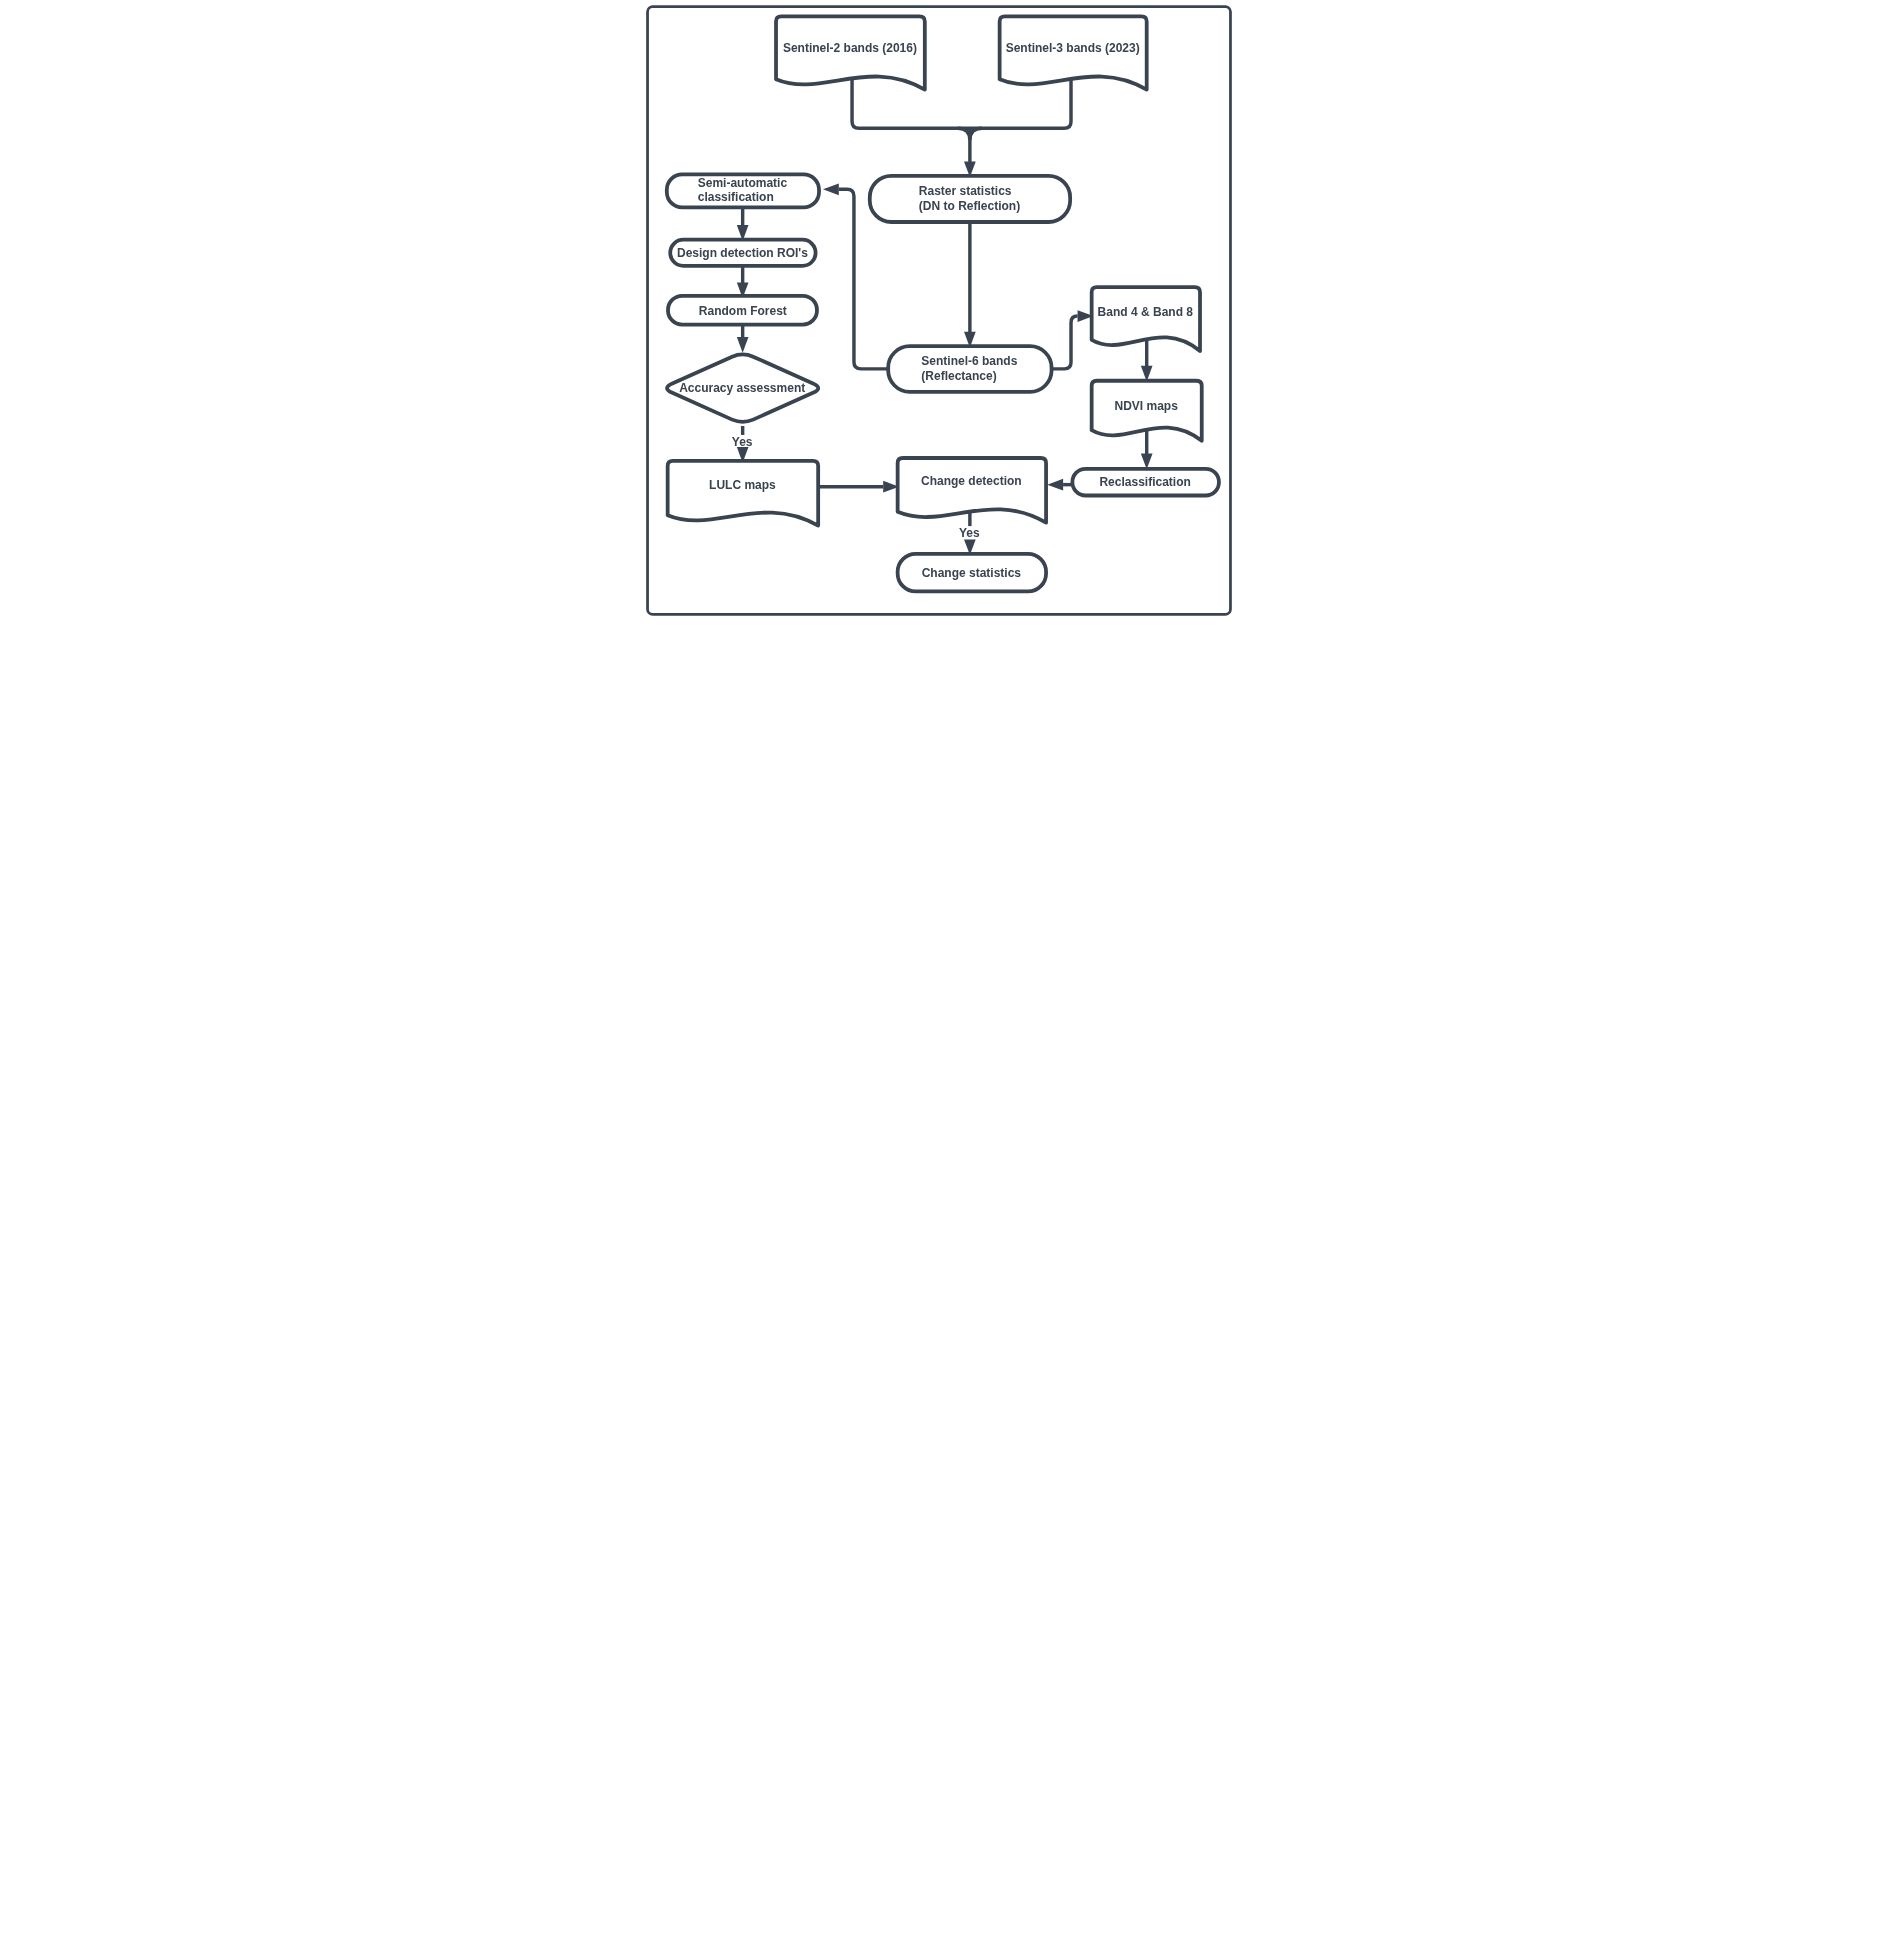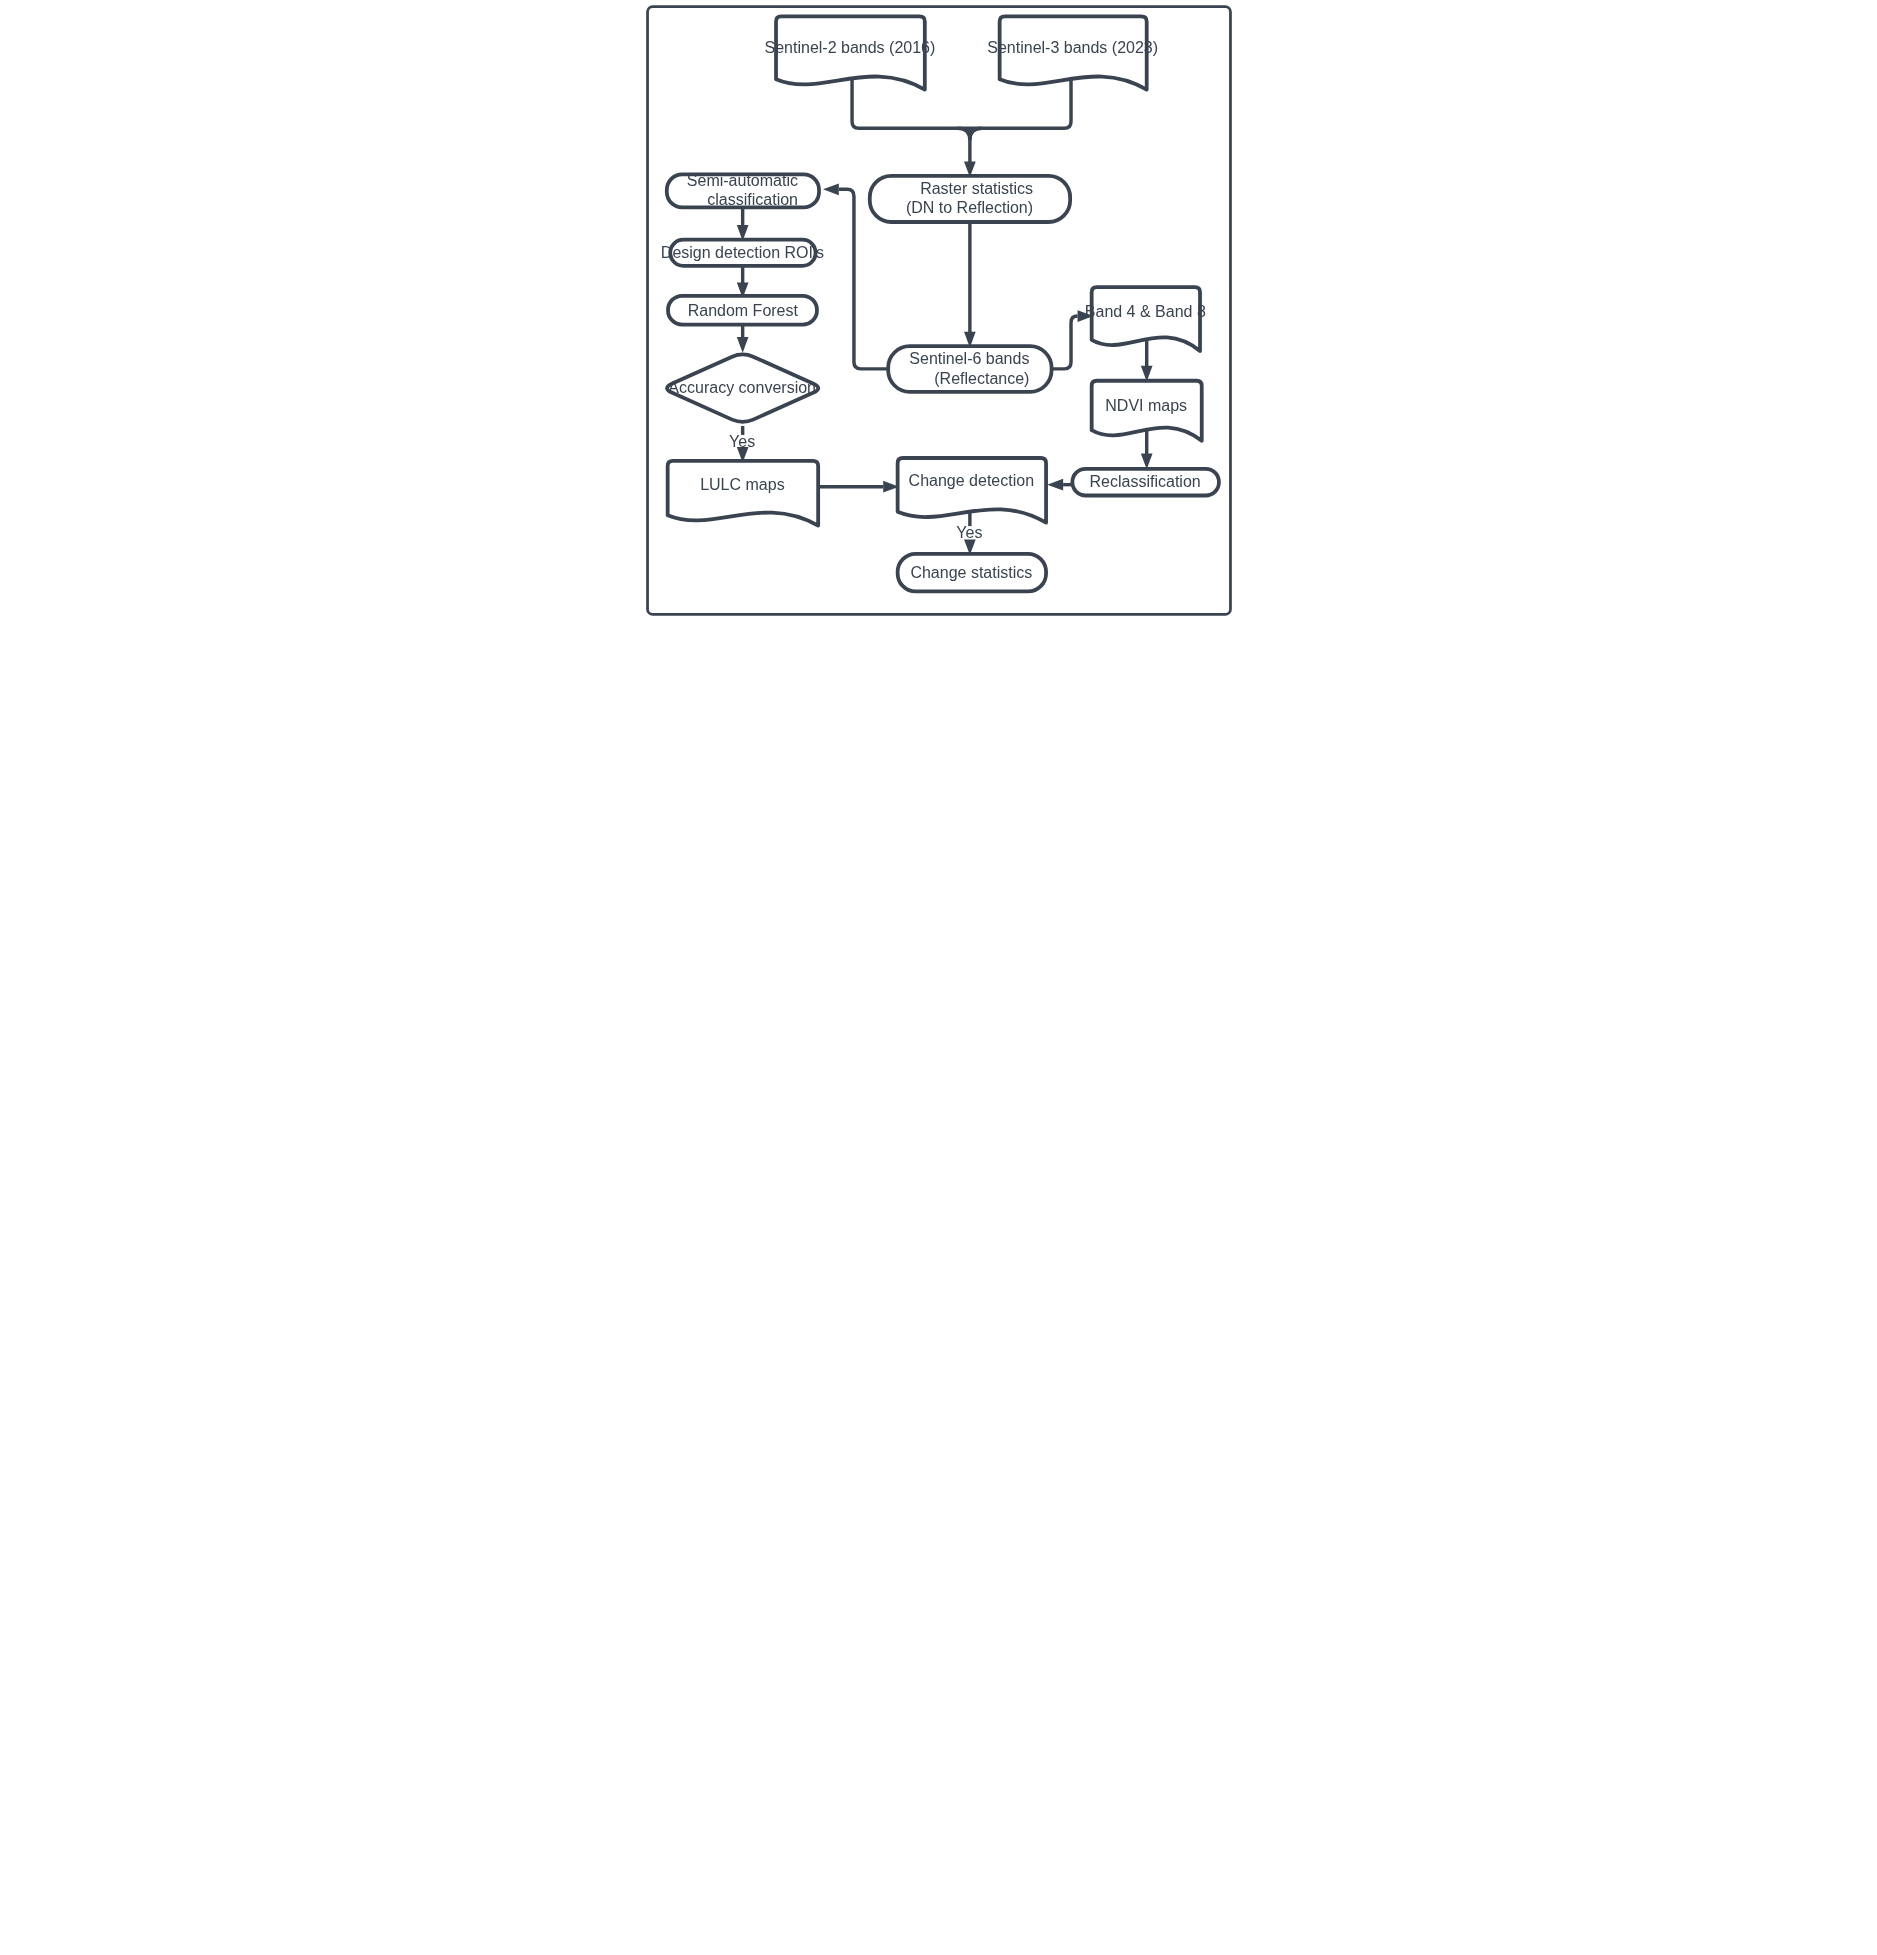--- a/index.html
+++ b/index.html
@@ -40,24 +40,24 @@
   .node {
     fill: #ffffff;
     stroke: #3a4350;
     stroke-width: 22;
     stroke-linejoin: round;
   }
   .lbl {
     position: absolute;
     transform: translate(-50%, -50%);
     color: #3a4350;
-    font-weight: 400;
-    font-size: 16px;
+    font-weight: 700;
+    font-size: 12px;
     line-height: 1.22;
-    text-align: right;
+    text-align: left;
     white-space: nowrap;
     letter-spacing: 0;
   }
   .lbl.small-gap div { white-space: nowrap; }
 </style>
 </head>
 <body>
 
 <div class="canvas">
 
@@ -146,21 +146,21 @@
 
   <div class="lbl small-gap" style="left:17.10%; top:30.73%">
     <div>Semi-automatic</div>
     <div>classification</div>
   </div>
 
   <div class="lbl" style="left:17.10%; top:40.70%">Design detection ROI's</div>
 
   <div class="lbl" style="left:17.17%; top:50.00%">Random Forest</div>
 
-  <div class="lbl" style="left:17.06%; top:62.51%">Accuracy conversion</div>
+  <div class="lbl" style="left:17.06%; top:62.51%">Accuracy assessment</div>
 
   <div class="lbl" style="left:17.06%; top:71.10%">Yes</div>
 
   <div class="lbl" style="left:17.10%; top:78.14%">LULC maps</div>
 
   <div class="lbl small-gap" style="left:55.18%; top:59.42%">
     <div>Sentinel-6 bands</div>
     <div>(Reflectance)</div>
   </div>
 

